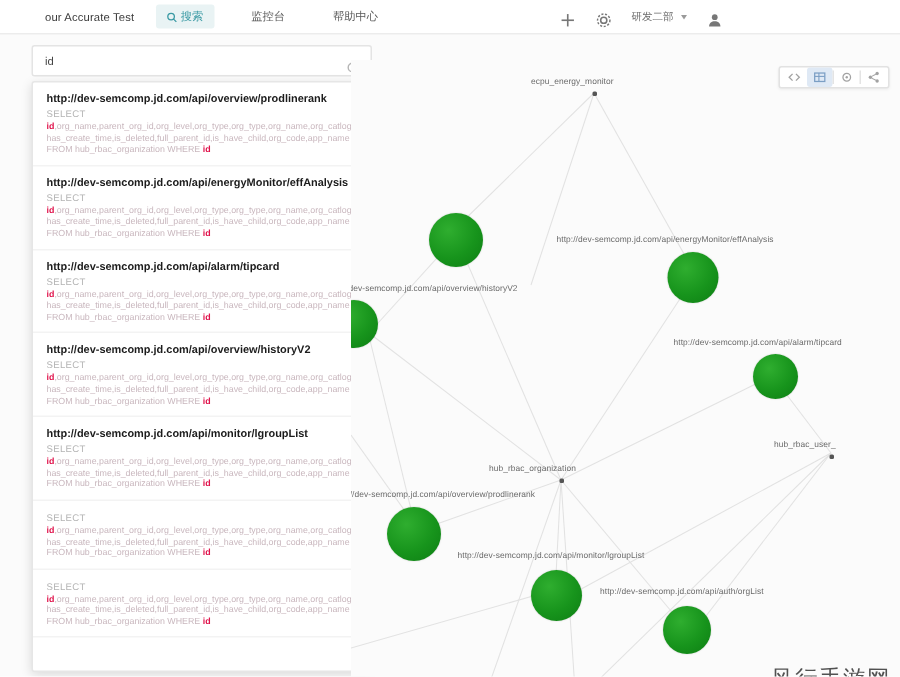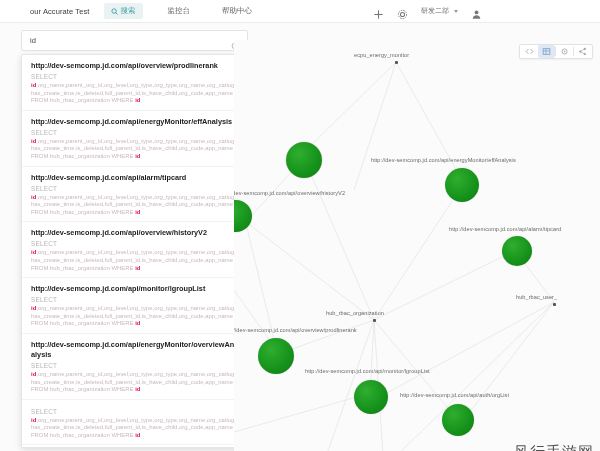--- a/index.html
+++ b/index.html
@@ -211,21 +211,20 @@
           <div class="dd-sql"><span class="hl">id</span><span>,org_name,parent_org_id,org_level,org_type,org_type,org_name,org_catlog,has_create_time,is_deleted,full_parent_id,is_have_child,org_code,app_name FROM hub_rbac_organization WHERE </span><span class="hl">id</span></div>
         </div>
 
         <div class="dd-item">
           <div class="dd-title">http://dev-semcomp.jd.com/api/monitor/lgroupList</div>
           <div class="dd-kw">SELECT</div>
           <div class="dd-sql"><span class="hl">id</span><span>,org_name,parent_org_id,org_level,org_type,org_type,org_name,org_catlog,has_create_time,is_deleted,full_parent_id,is_have_child,org_code,app_name FROM hub_rbac_organization WHERE </span><span class="hl">id</span></div>
         </div>
 
         <div class="dd-item">
-          <div class="dd-title">http://dev-semcomp.jd.com/api/energyMonitor/overviewAnalysis</div>
           <div class="dd-kw">SELECT</div>
           <div class="dd-sql"><span class="hl">id</span><span>,org_name,parent_org_id,org_level,org_type,org_type,org_name,org_catlog,has_create_time,is_deleted,full_parent_id,is_have_child,org_code,app_name FROM hub_rbac_organization WHERE </span><span class="hl">id</span></div>
         </div>
 
         <div class="dd-item">
           <div class="dd-kw">SELECT</div>
           <div class="dd-sql"><span class="hl">id</span><span>,org_name,parent_org_id,org_level,org_type,org_type,org_name,org_catlog,has_create_time,is_deleted,full_parent_id,is_have_child,org_code,app_name FROM hub_rbac_organization WHERE </span><span class="hl">id</span></div>
         </div>
 
         <div class="dd-bar"></div>

